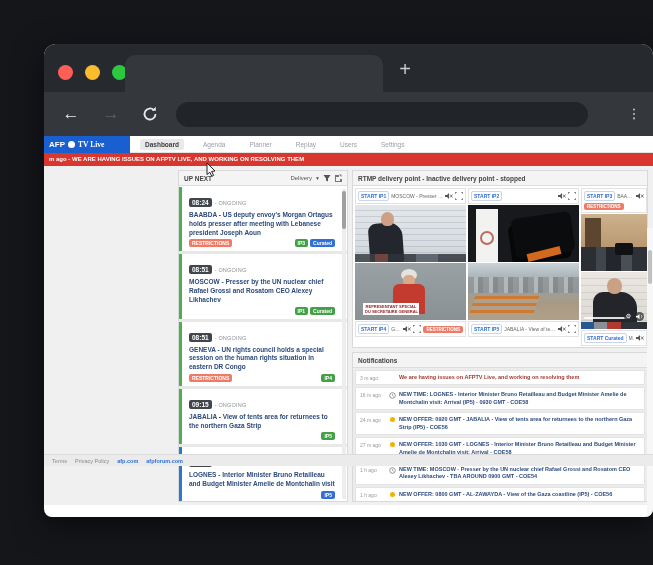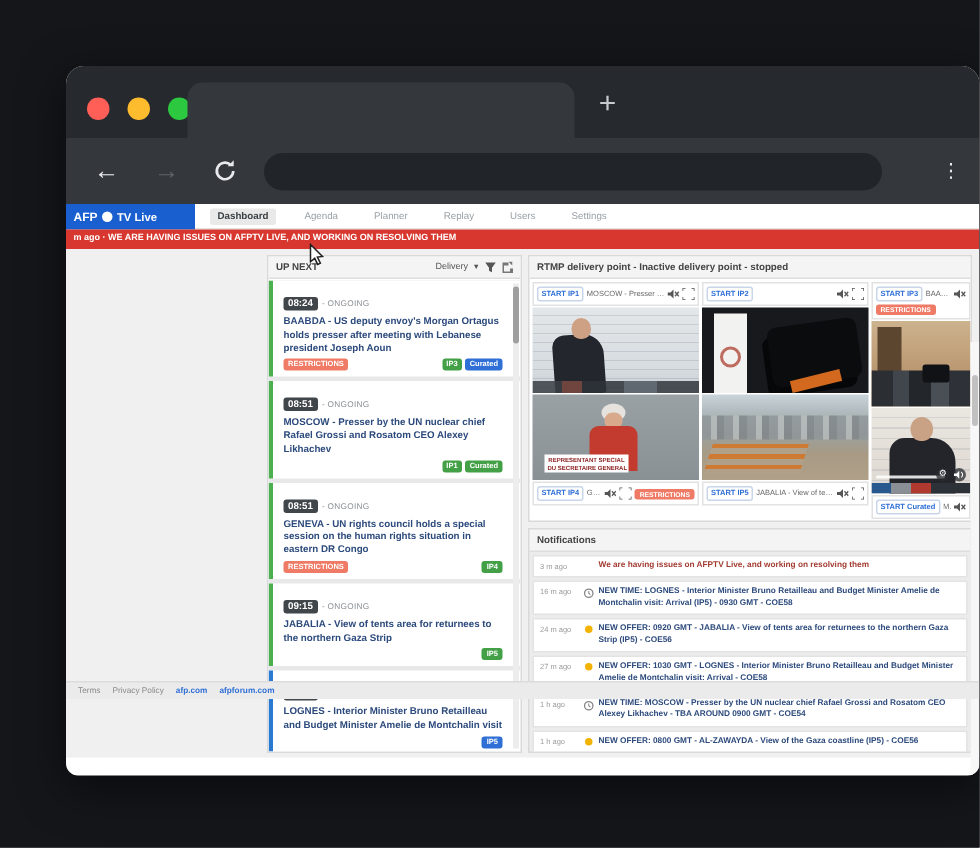--- a/index.html
+++ b/index.html
@@ -30,21 +30,21 @@
               font-size:13px; letter-spacing:0; text-align:center; line-height:24px; }
 
   
   #app { position:absolute; left:0; top:92px; width:100%; height:330px; background:#f0f0f0; }
   #appnav { position:absolute; left:0; top:0; width:100%; height:17px; background:#fff;
             border-bottom:1px solid #e3e3e3; }
   #logo { position:absolute; left:0; top:0; width:86px; height:17px; background:#1a5fd0;
           color:#fff; display:flex; align-items:center; padding-left:5px; gap:3px; }
   #logo .afp { font-weight:bold; font-size:8px; }
   #logo .ball { width:7px; height:7px; border-radius:50%; background:#fff; }
-  #logo .tvlive { font-size:7.5px; font-weight:bold; }
+  #logo .tvlive { font-size:7.5px; font-weight:bold;font-family:Liberation Serif, serif; }
   .appnav-tabs { position:absolute; left:90px; top:0; height:17px; display:flex; align-items:center; gap:14px; padding-left:6px; }
   .app-tab { font-size:6.5px; color:#9aa0a6; padding:2px 5px; }
   .app-tab.active { background:#e9e9e9; border-radius:2px; color:#3c4043; font-weight:bold; }
   #alertbar { position:absolute; left:0; top:17px; width:100%; height:13px; background:#d8372f;
               color:#fff; font-size:6px; font-weight:bold; line-height:13px; padding-left:5px;
               white-space:nowrap; overflow:hidden; }
 
   
   #content { position:absolute; left:0; top:30px; width:100%; height:339px; background:#f0f0f0; }
   .panel { position:absolute; background:#fff; border:1px solid #d9d9d9; overflow:hidden; }

